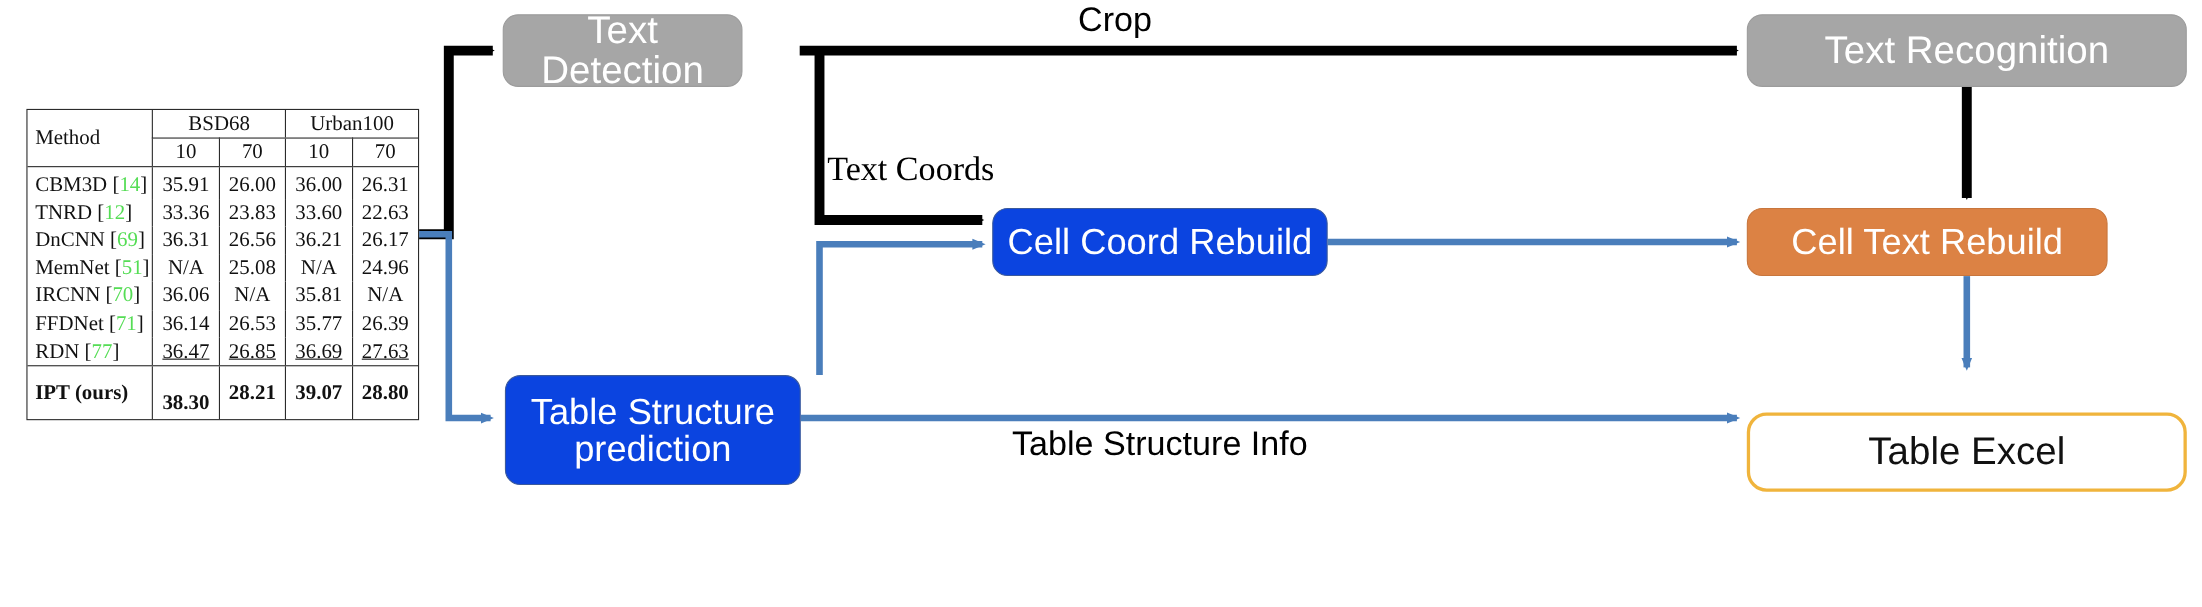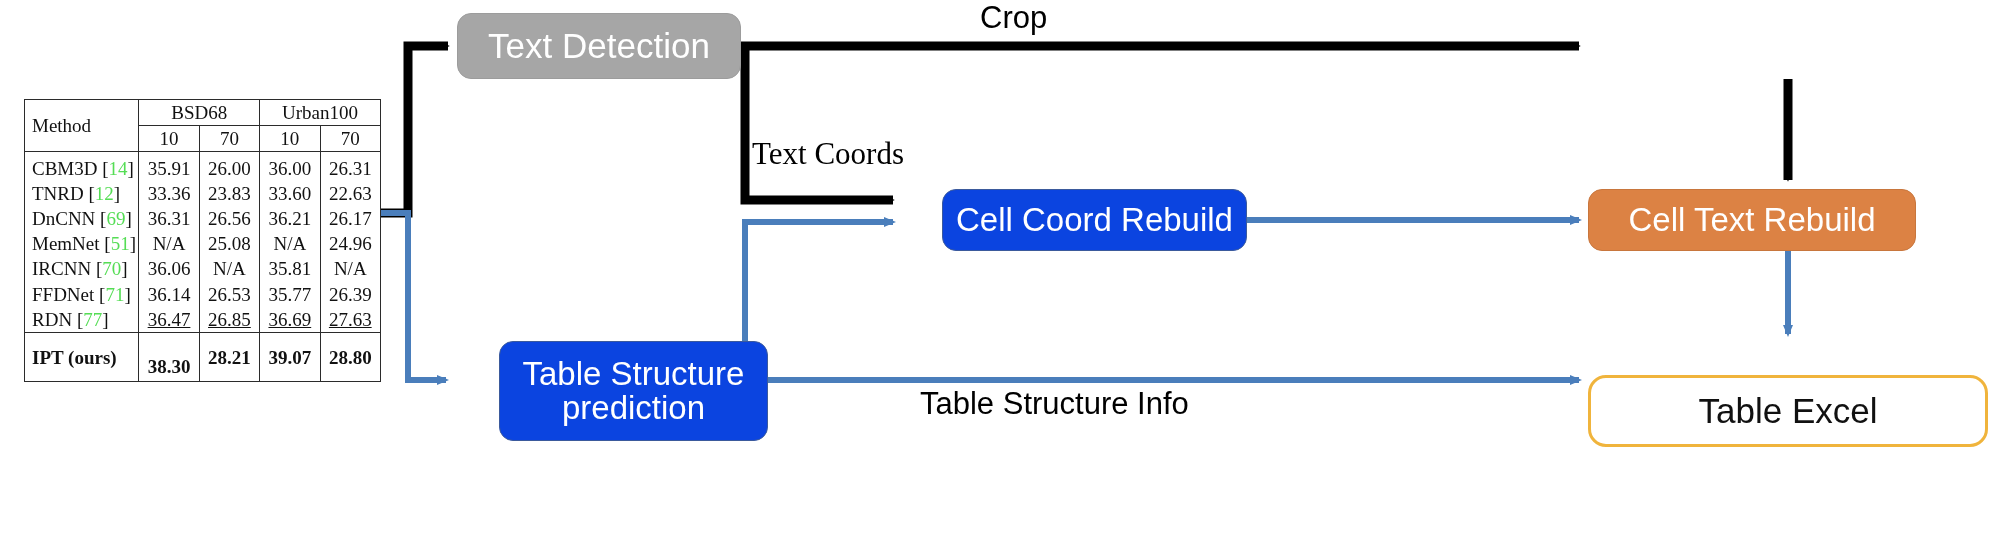--- a/index.html
+++ b/index.html
@@ -14,25 +14,25 @@
   #edges{position:absolute;left:0;top:0;width:2002px;height:552px;}
 
   
   .node{
     position:absolute;box-sizing:border-box;
     display:flex;align-items:center;justify-content:center;
     text-align:center;line-height:1.04;
     border-radius:14px;
   }
   .node-gray{background:#A6A6A6;color:#ffffff;border:1px solid #9c9c9c;}
-  .node-blue{background:#0B44E0;color:#ffffff;border:1.5px solid #3b5a9c;margin-left:40px;}
+  .node-blue{background:#0B44E0;color:#ffffff;border:1.5px solid #3b5a9c;}
   .node-orange{background:#DC8244;color:#ffffff;border:1.5px solid #c8763d;}
   .node-outline{background:#ffffff;color:#111111;border:3px solid #F0B43C;border-radius:18px;margin-top:32px;}
 
-  #n-text-detection{left:457px;top:13px;width:284px;height:66px;font-size:35px;}
+  #n-text-detection{left:457px;top:13px;width:218px;height:66px;font-size:35px;}
   #n-text-recognition{left:1588px;top:13px;width:400px;height:66px;font-size:35px;}
   #n-cell-coord{left:902px;top:189px;width:305px;height:62px;font-size:33px;}
   #n-cell-text{left:1588px;top:189px;width:328px;height:62px;font-size:33px;}
   #n-table-structure{left:459px;top:341px;width:269px;height:100px;font-size:33px;padding:0 8px;}
   #n-table-excel{left:1588px;top:343px;width:400px;height:72px;font-size:35px;}
 
   
   .edge-label{
     position:absolute;color:#000000;font-size:31px;white-space:nowrap;
     font-family:"Liberation Sans", sans-serif;
@@ -114,20 +114,23 @@
 
     <g>
       <path d="M728,380 L1579,380" stroke="#4A7EBB" stroke-width="6" fill="none" marker-end="url(#arrBlue)"></path>
     </g>
   </svg>
 
   <div class="node node-gray" id="n-text-detection">
     <span>Text Detection</span>
   </div>
 
+  <div class="node node-gray" id="n-text-recognition">
+    <span>Text Recognition</span>
+  </div>
 
   <div class="node node-blue" id="n-cell-coord">
     <span>Cell Coord Rebuild</span>
   </div>
 
   <div class="node node-orange" id="n-cell-text">
     <span>Cell Text Rebuild</span>
   </div>
 
   <div class="node node-blue" id="n-table-structure">

